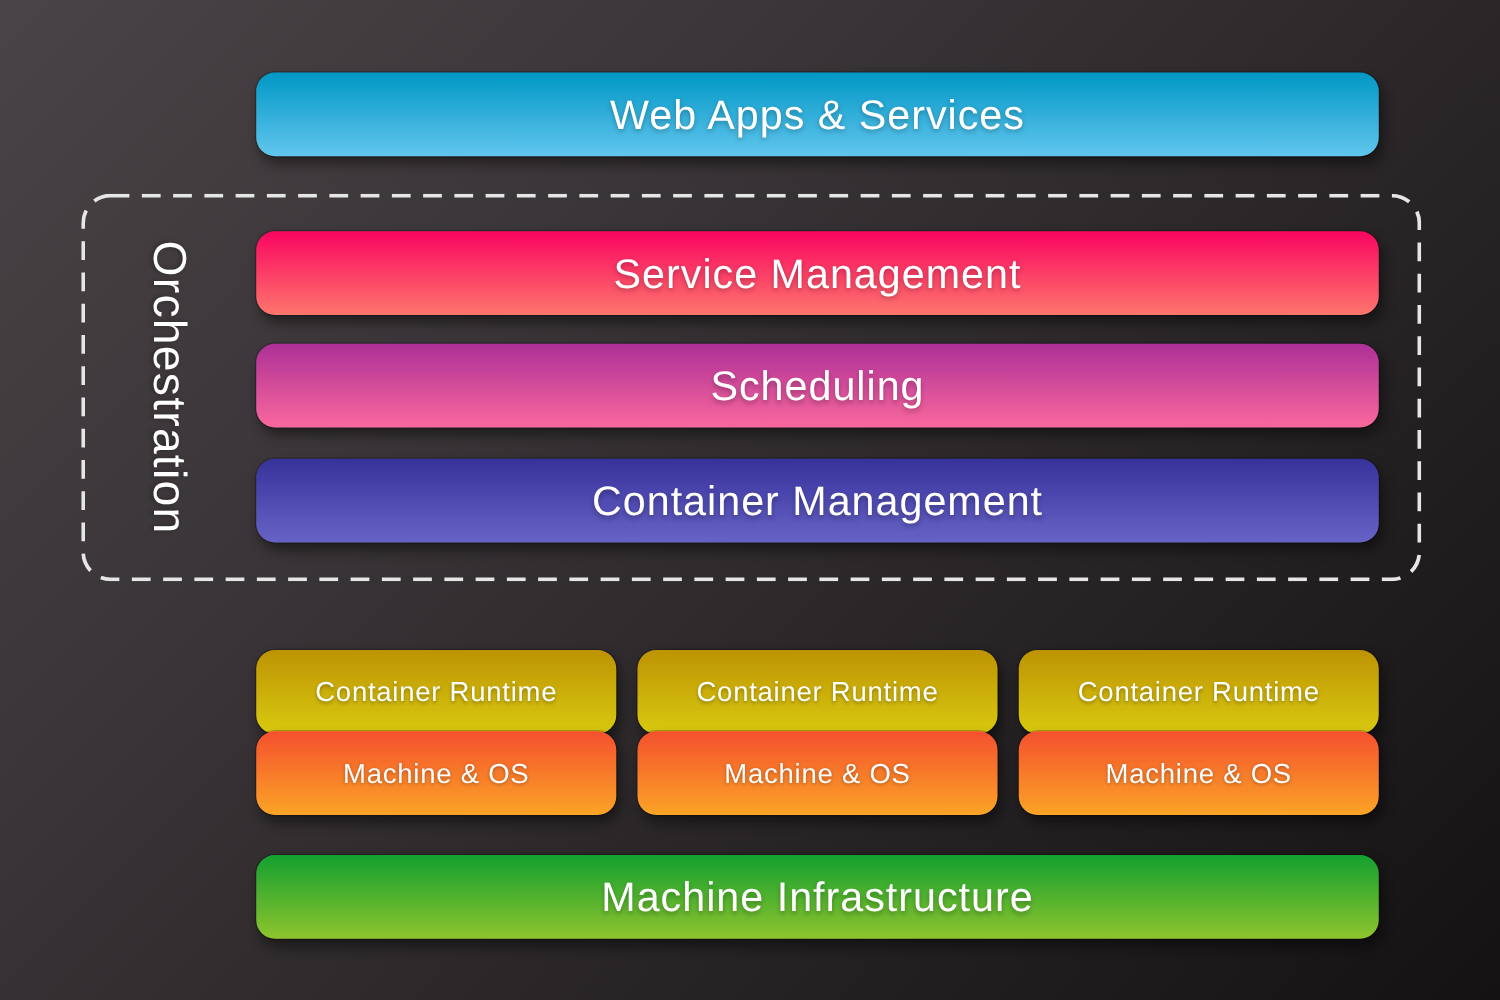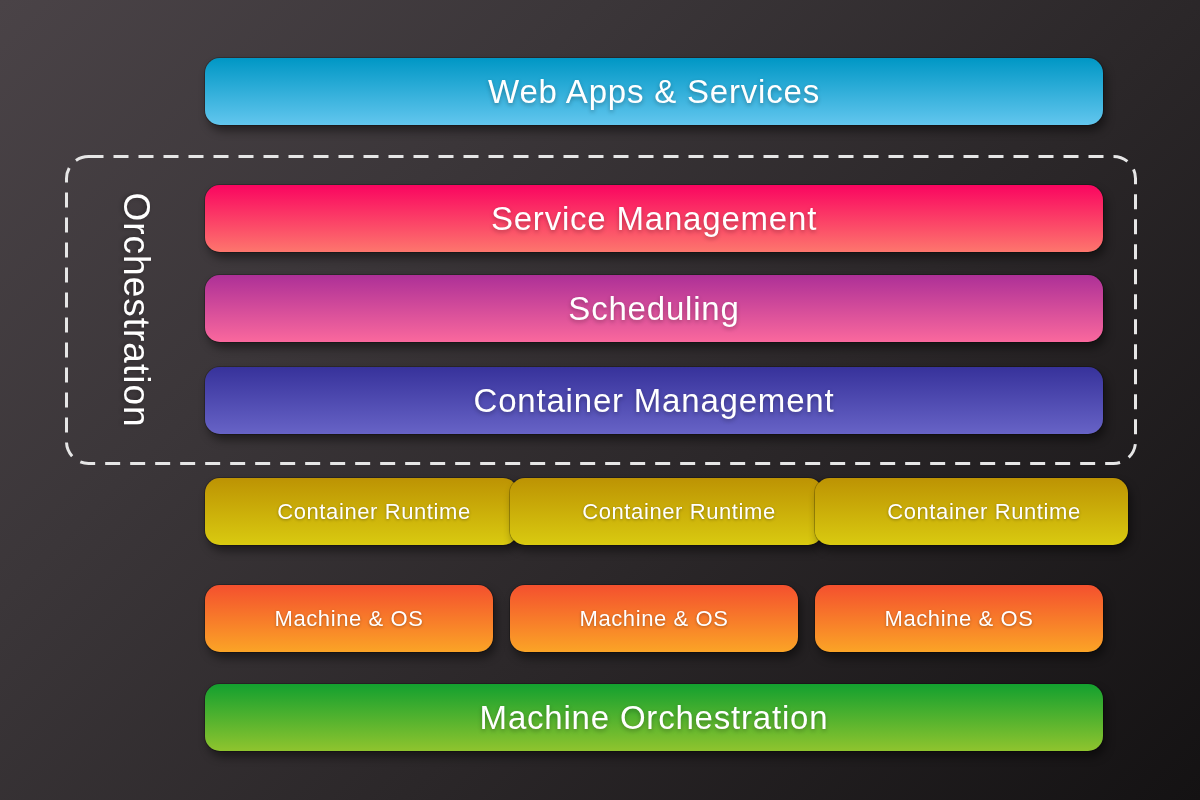--- a/index.html
+++ b/index.html
@@ -41,21 +41,21 @@
     display: flex;
     align-items: center;
     justify-content: center;
     color: #ffffff;
     font-size: 22px;
     font-weight: 400;
     letter-spacing: 0.6px;
     text-shadow: 0 1px 3px rgba(0,0,0,0.32);
     box-shadow: 0 0 0 1px rgba(0,0,0,0.22), 3px 6px 10px rgba(0,0,0,0.45);
   }
-  .node-cr  { top: 478px; background: linear-gradient(180deg, #bd9303 0%, #d9ca10 100%); padding-left: 25px; }
+  .node-cr  { top: 520px; background: linear-gradient(180deg, #bd9303 0%, #d9ca10 100%); }
   .node-mos { top: 585px; background: linear-gradient(180deg, #f4502e 0%, #fba426 100%); text-align: center; }
   .col-1 { left: 205px; }
   .col-2 { left: 510px; }
   .col-3 { left: 815px; }
 
   .orch-border {
     position: absolute;
     left: 65px;
     top: 155px;
     width: 1072px;
@@ -124,16 +124,16 @@
     <span>Machine &amp; OS</span>
   </div>
   <div class="node node-mos col-2">
     <span>Machine &amp; OS</span>
   </div>
   <div class="node node-mos col-3">
     <span>Machine &amp; OS</span>
   </div>
 
   <div class="bar bar-infra">
-    <span>Machine Orchestration</span>
+    <span>Machine Infrastructure</span>
   </div>
 
 </div>
 
 </body></html>

